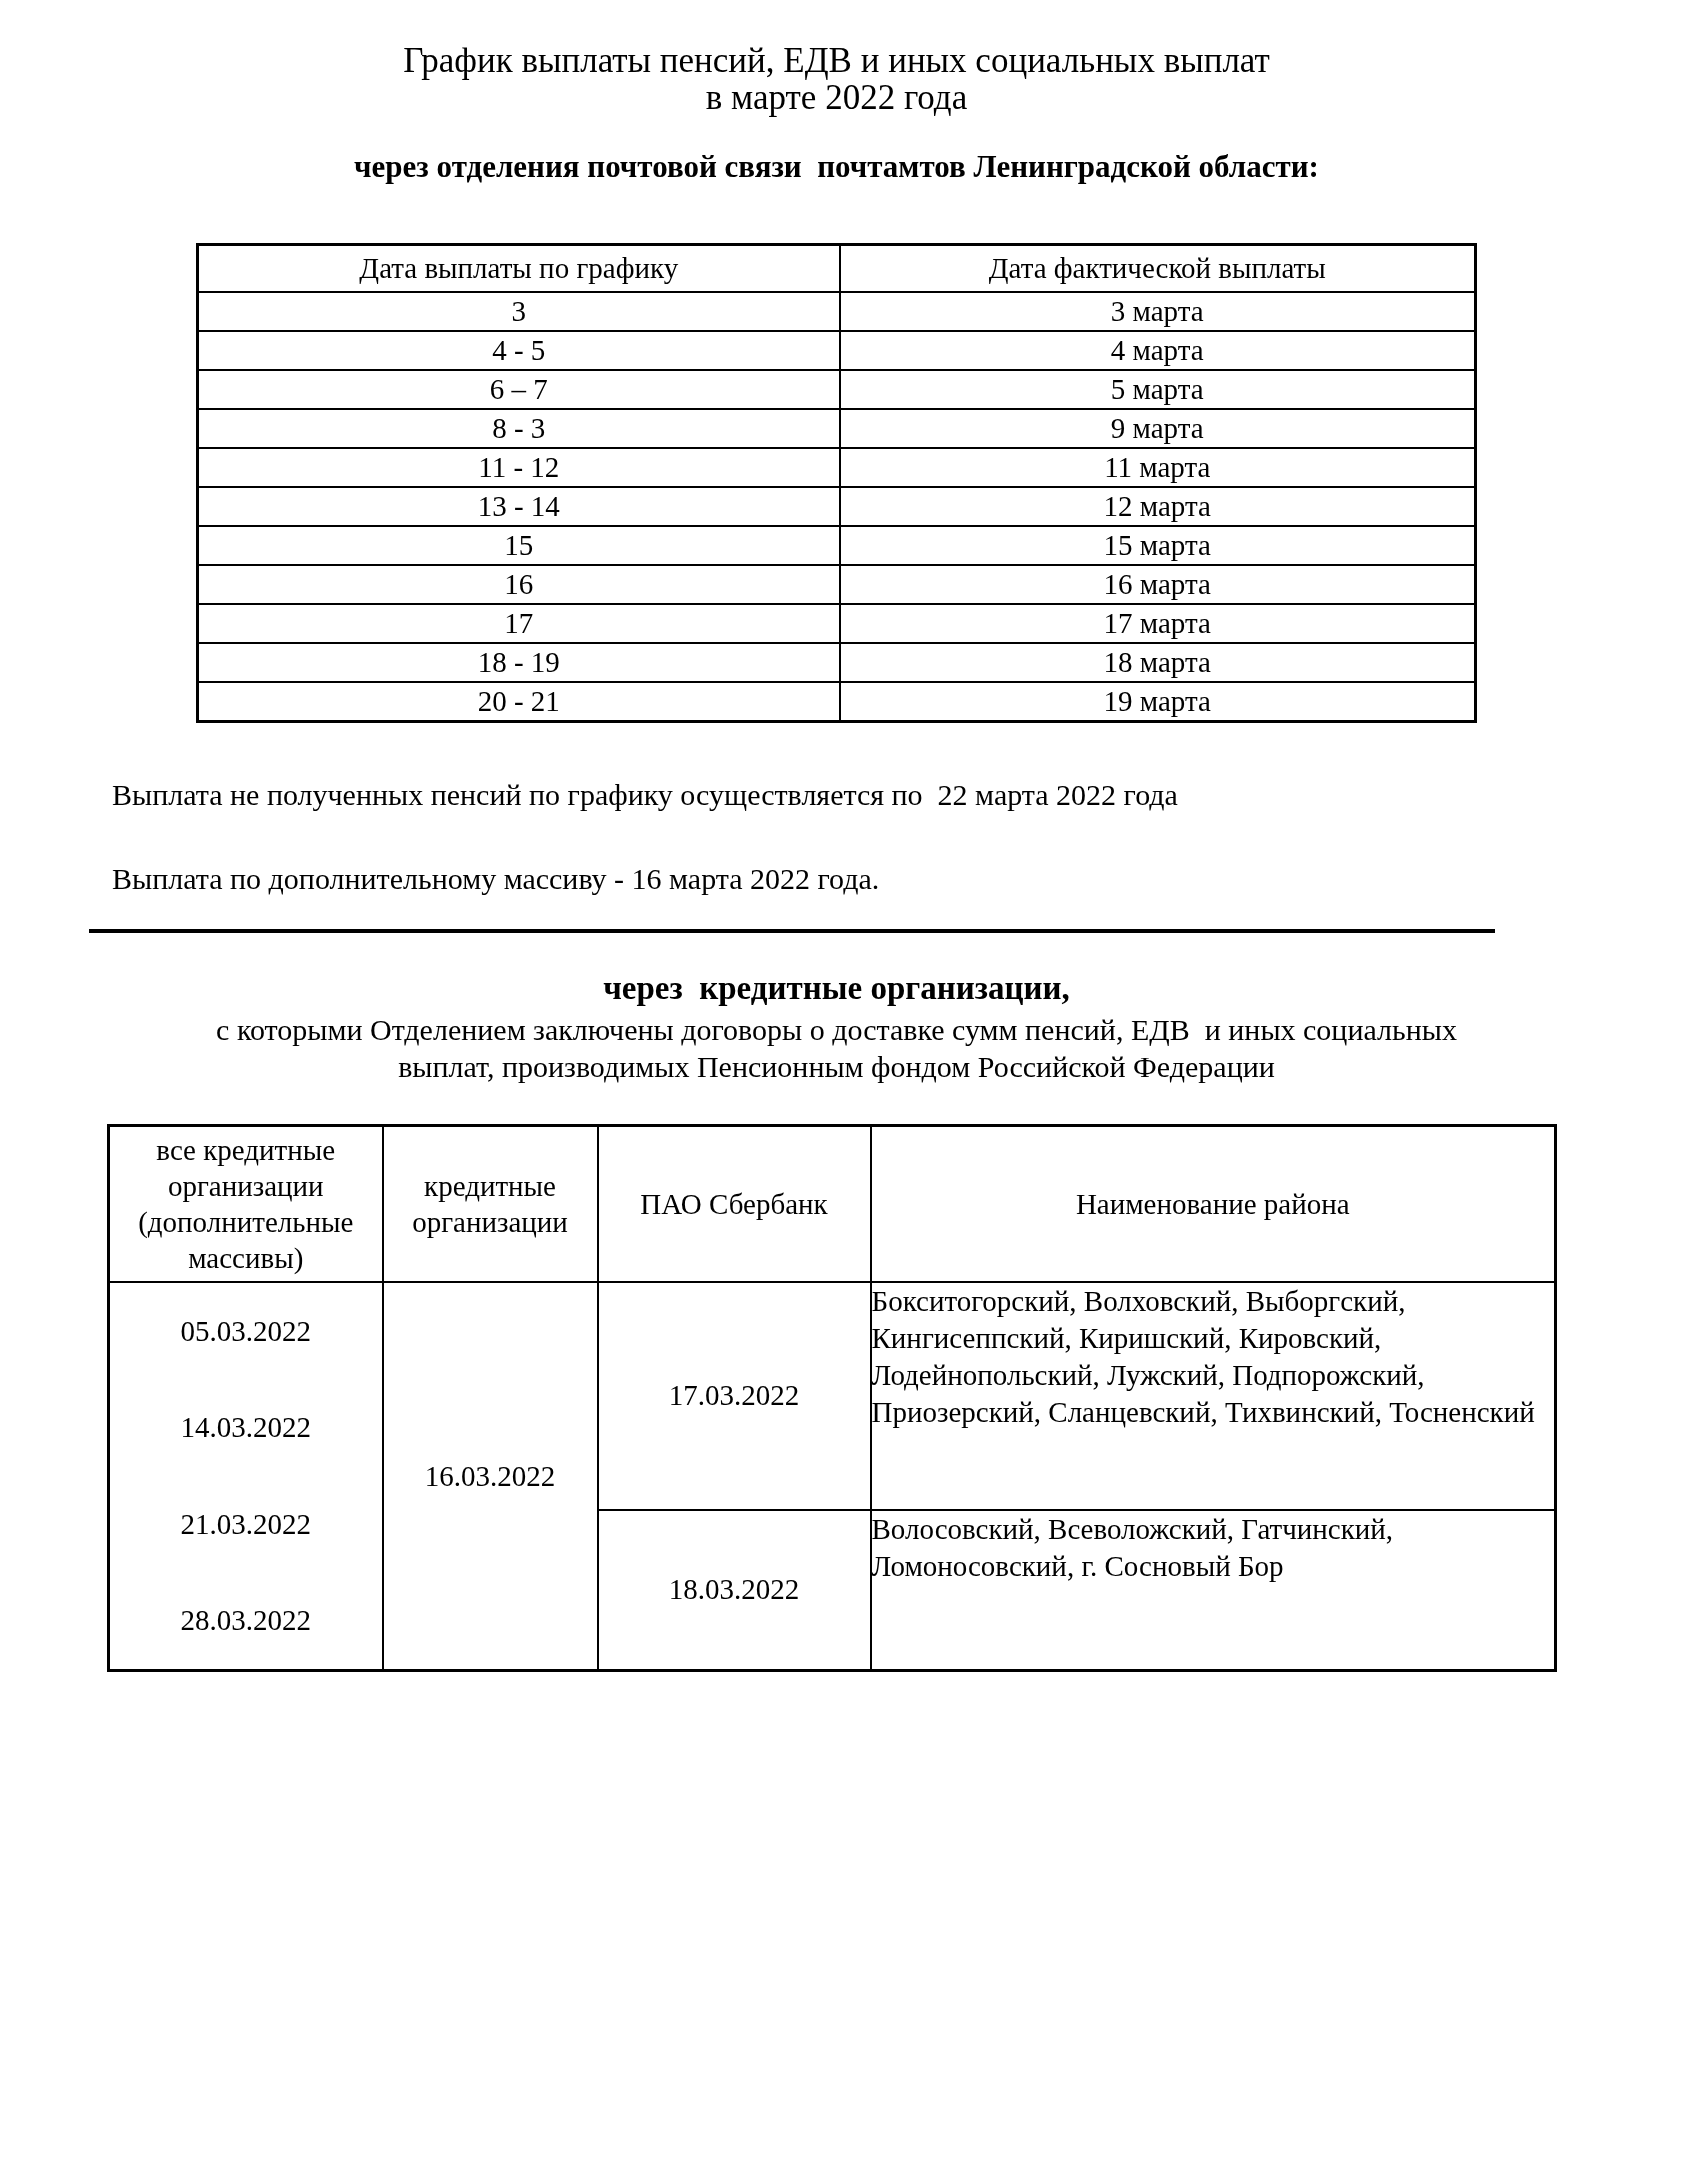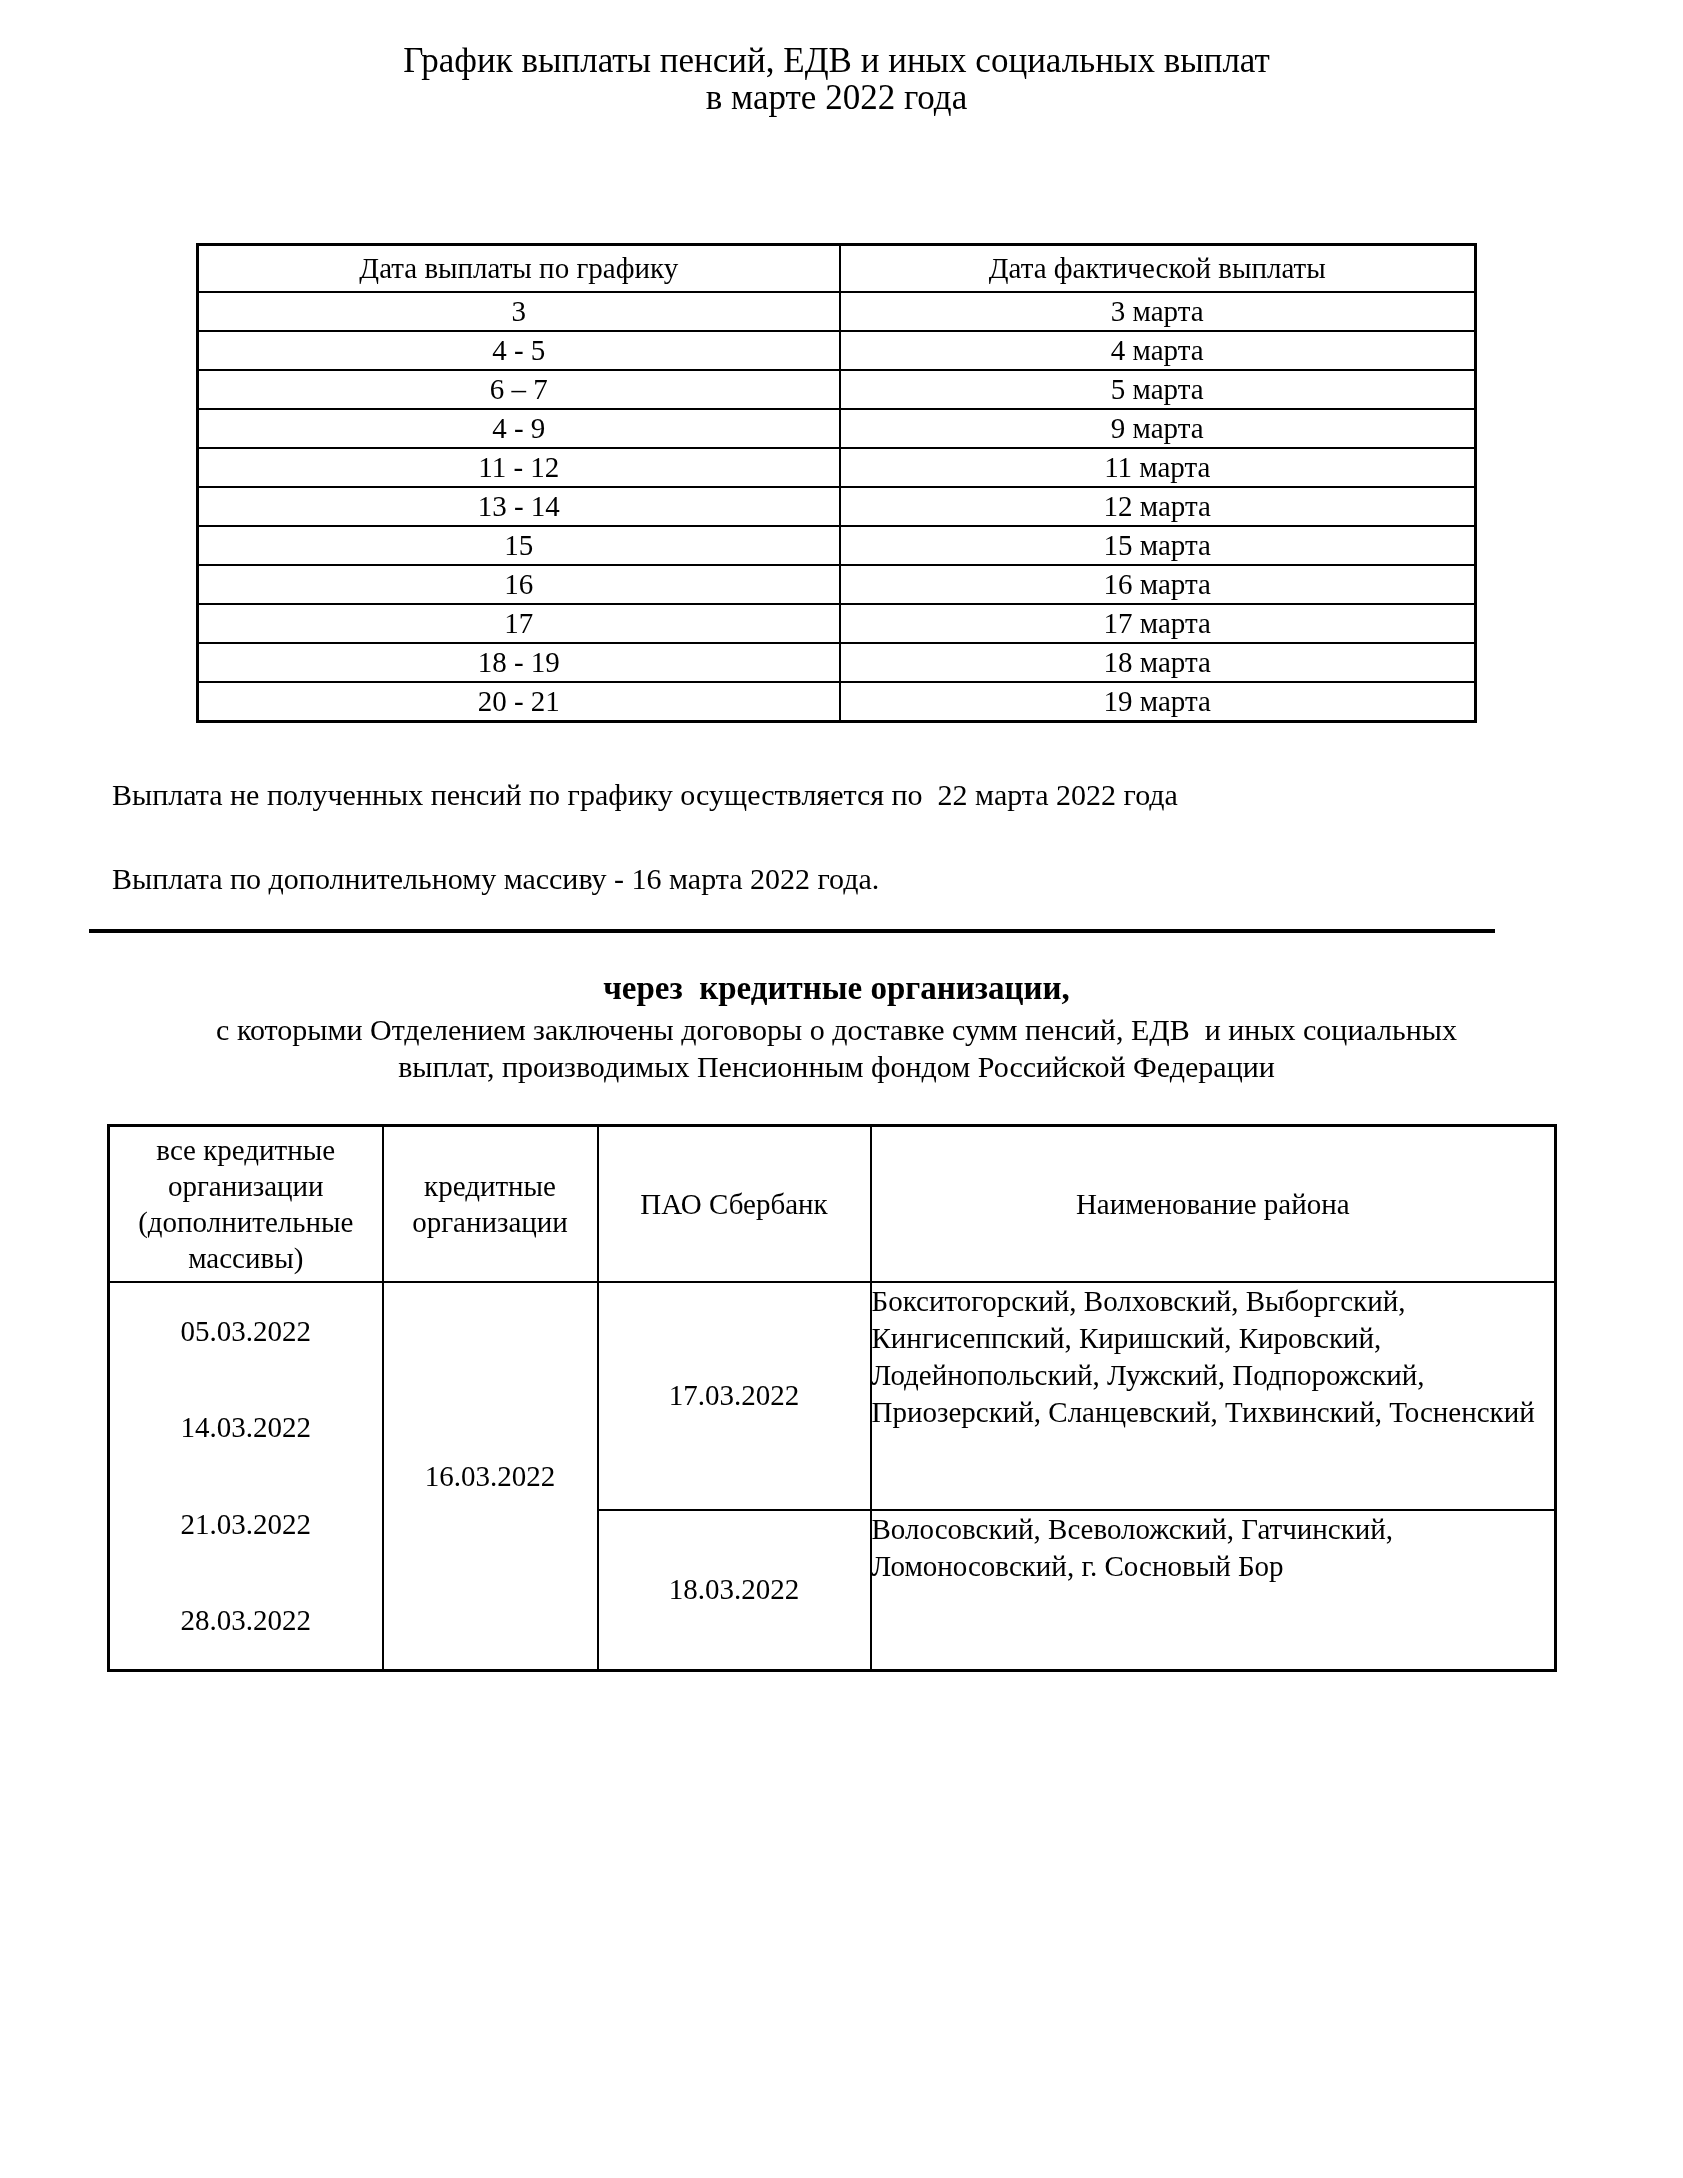--- a/index.html
+++ b/index.html
@@ -94,20 +94,21 @@
   tr.r1 td { height: 186px; }
   tr.r2 td { height: 130px; }
 </style>
 </head>
 <body>
 
 <div class="page">
 
   <div class="center-line title" style="top:42px">График выплаты пенсий, ЕДВ и иных социальных выплат</div>
   <div class="center-line title" style="top:79px">в марте 2022 года</div>
+  <div class="center-line title-bold" style="top:150px">через отделения почтовой связи  почтамтов Ленинградской области:</div>
 
   <table class="t1">
     <colgroup>
         <col style="width:642px">
         <col style="width:636px">
       </colgroup>
     <thead>
       <tr>
         <th>Дата выплаты по графику</th>
         <th>Дата фактической выплаты</th>
@@ -120,21 +121,21 @@
         </tr>
       <tr>
           <td>4 - 5</td>
           <td>4 марта</td>
         </tr>
       <tr>
           <td>6 – 7</td>
           <td>5 марта</td>
         </tr>
       <tr>
-          <td>4 - 9</td>
+          <td>8 - 3</td>
           <td>9 марта</td>
         </tr>
       <tr>
           <td>11 - 12</td>
           <td>11 марта</td>
         </tr>
       <tr>
           <td>13 - 14</td>
           <td>12 марта</td>
         </tr>

